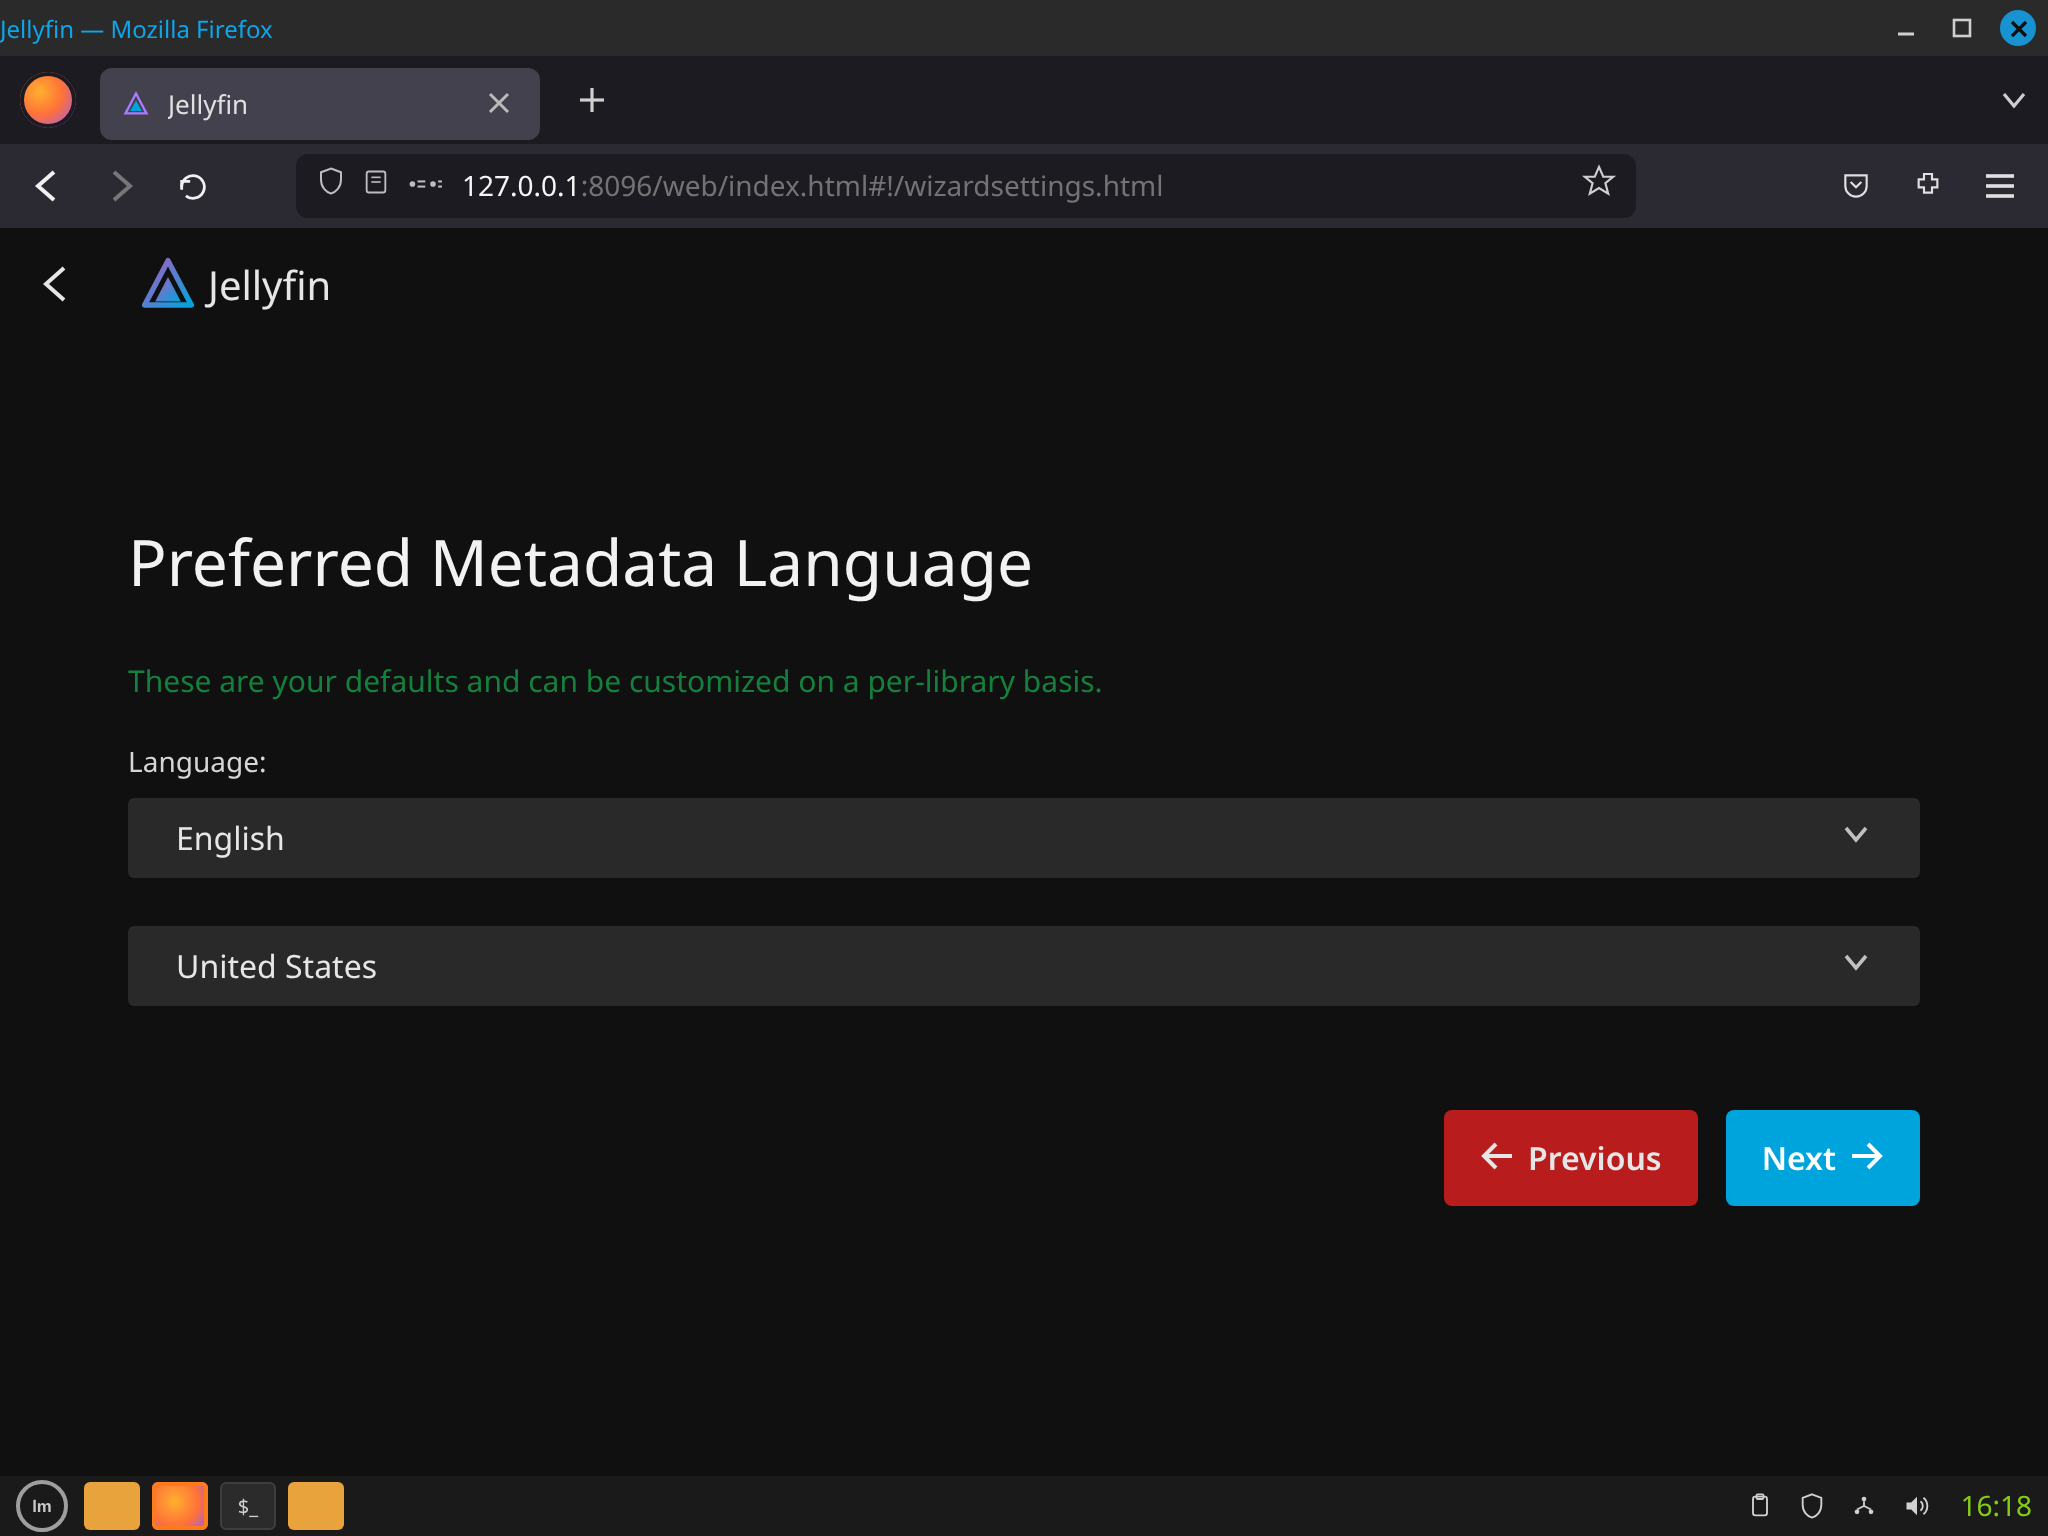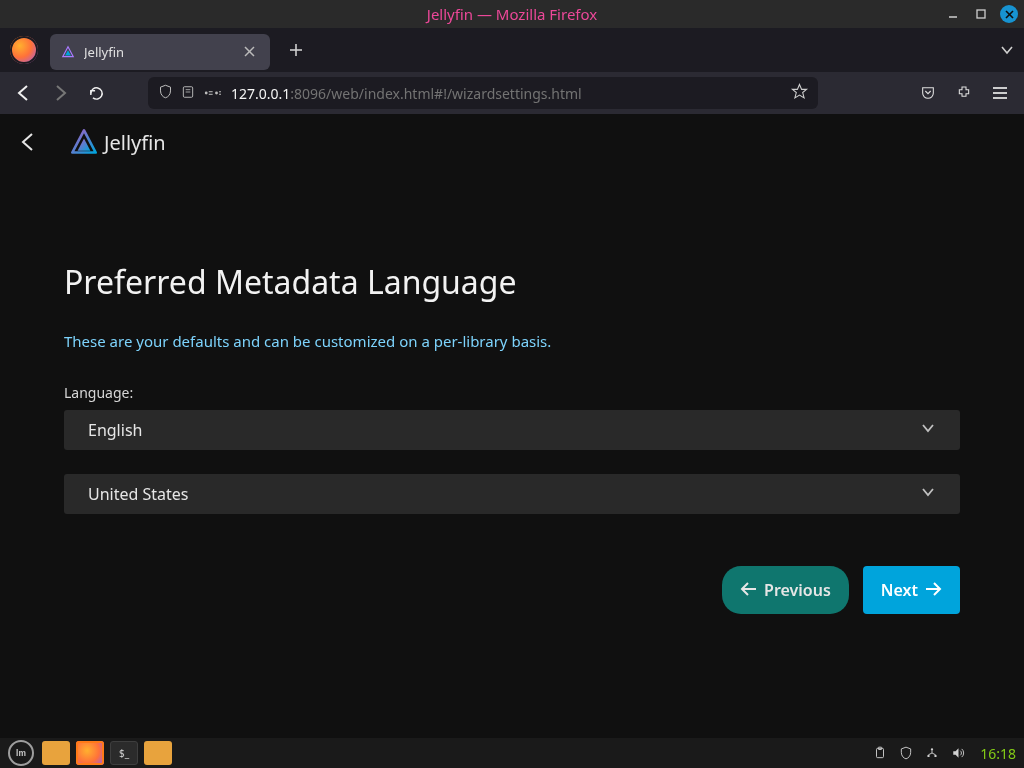--- a/index.html
+++ b/index.html
@@ -9,24 +9,24 @@
       font-family: "Noto Sans", "Helvetica Neue", Arial, sans-serif;
       color: #e6e6e6;
       overflow: hidden;
       position: relative;
     }
 
     
     .titlebar {
       height: 28px;
       background: #2a2a2a;
-      display: flex; align-items: center; justify-content: center;
+      display: flex; align-items: center; 
       position: relative;
-      font-size: 15px;
-      color: #ec4899;
+      font-size: 12px;
+      color: #0ea5e9;
     }
     .titlebar .win-controls {
       position: absolute; right: 6px; top: 0; height: 28px;
       display: flex; align-items: center; gap: 10px;
     }
     .titlebar .win-btn {
       width: 18px; height: 18px;
       display: flex; align-items: center; justify-content: center;
       color: #cfcfcf; font-size: 11px;
     }
@@ -127,22 +127,22 @@
     .page {
       background: #101010;
       padding: 90px 64px 0 64px;
     }
     .page h1 {
       font-size: 32px; font-weight: 400;
       color: #f2f2f2;
       margin-bottom: 28px;
     }
     .page .sub {
-      font-size: 15px; color: #7dd3fc;
-      margin-bottom: 32px;
+      font-size: 15px; color: #15803d;
+      margin-bottom: 21px;
     }
     .field { margin-bottom: 24px; width: 896px; }
     .field > label {
       display: block; font-size: 14px; color: #d6d6d6;
       margin-bottom: 8px;
     }
     .select {
       width: 100%; height: 40px;
       background: #292929;
       border: none; border-radius: 3px;
@@ -156,21 +156,21 @@
       width: 896px;
       display: flex; justify-content: flex-end; gap: 14px;
       margin-top: 52px;
     }
     .btn {
       height: 48px; padding: 0 18px;
       border-radius: 4px;
       display: flex; align-items: center; gap: 6px;
       font-size: 16px; font-weight: 600;
     }
-    .btn-prev { background: #0f766e; color: #e6e6e6; border-radius: 19px; }
+    .btn-prev { background: #b91c1c; color: #e6e6e6; }
     .btn-next { background: #00a4dc; color: #fff; }
 
     
     .taskbar {
       position: absolute; left: 0; right: 0; bottom: 0;
       height: 30px;
       background: #1a1a1a;
       display: flex; align-items: center;
       padding: 0 8px;
     }

